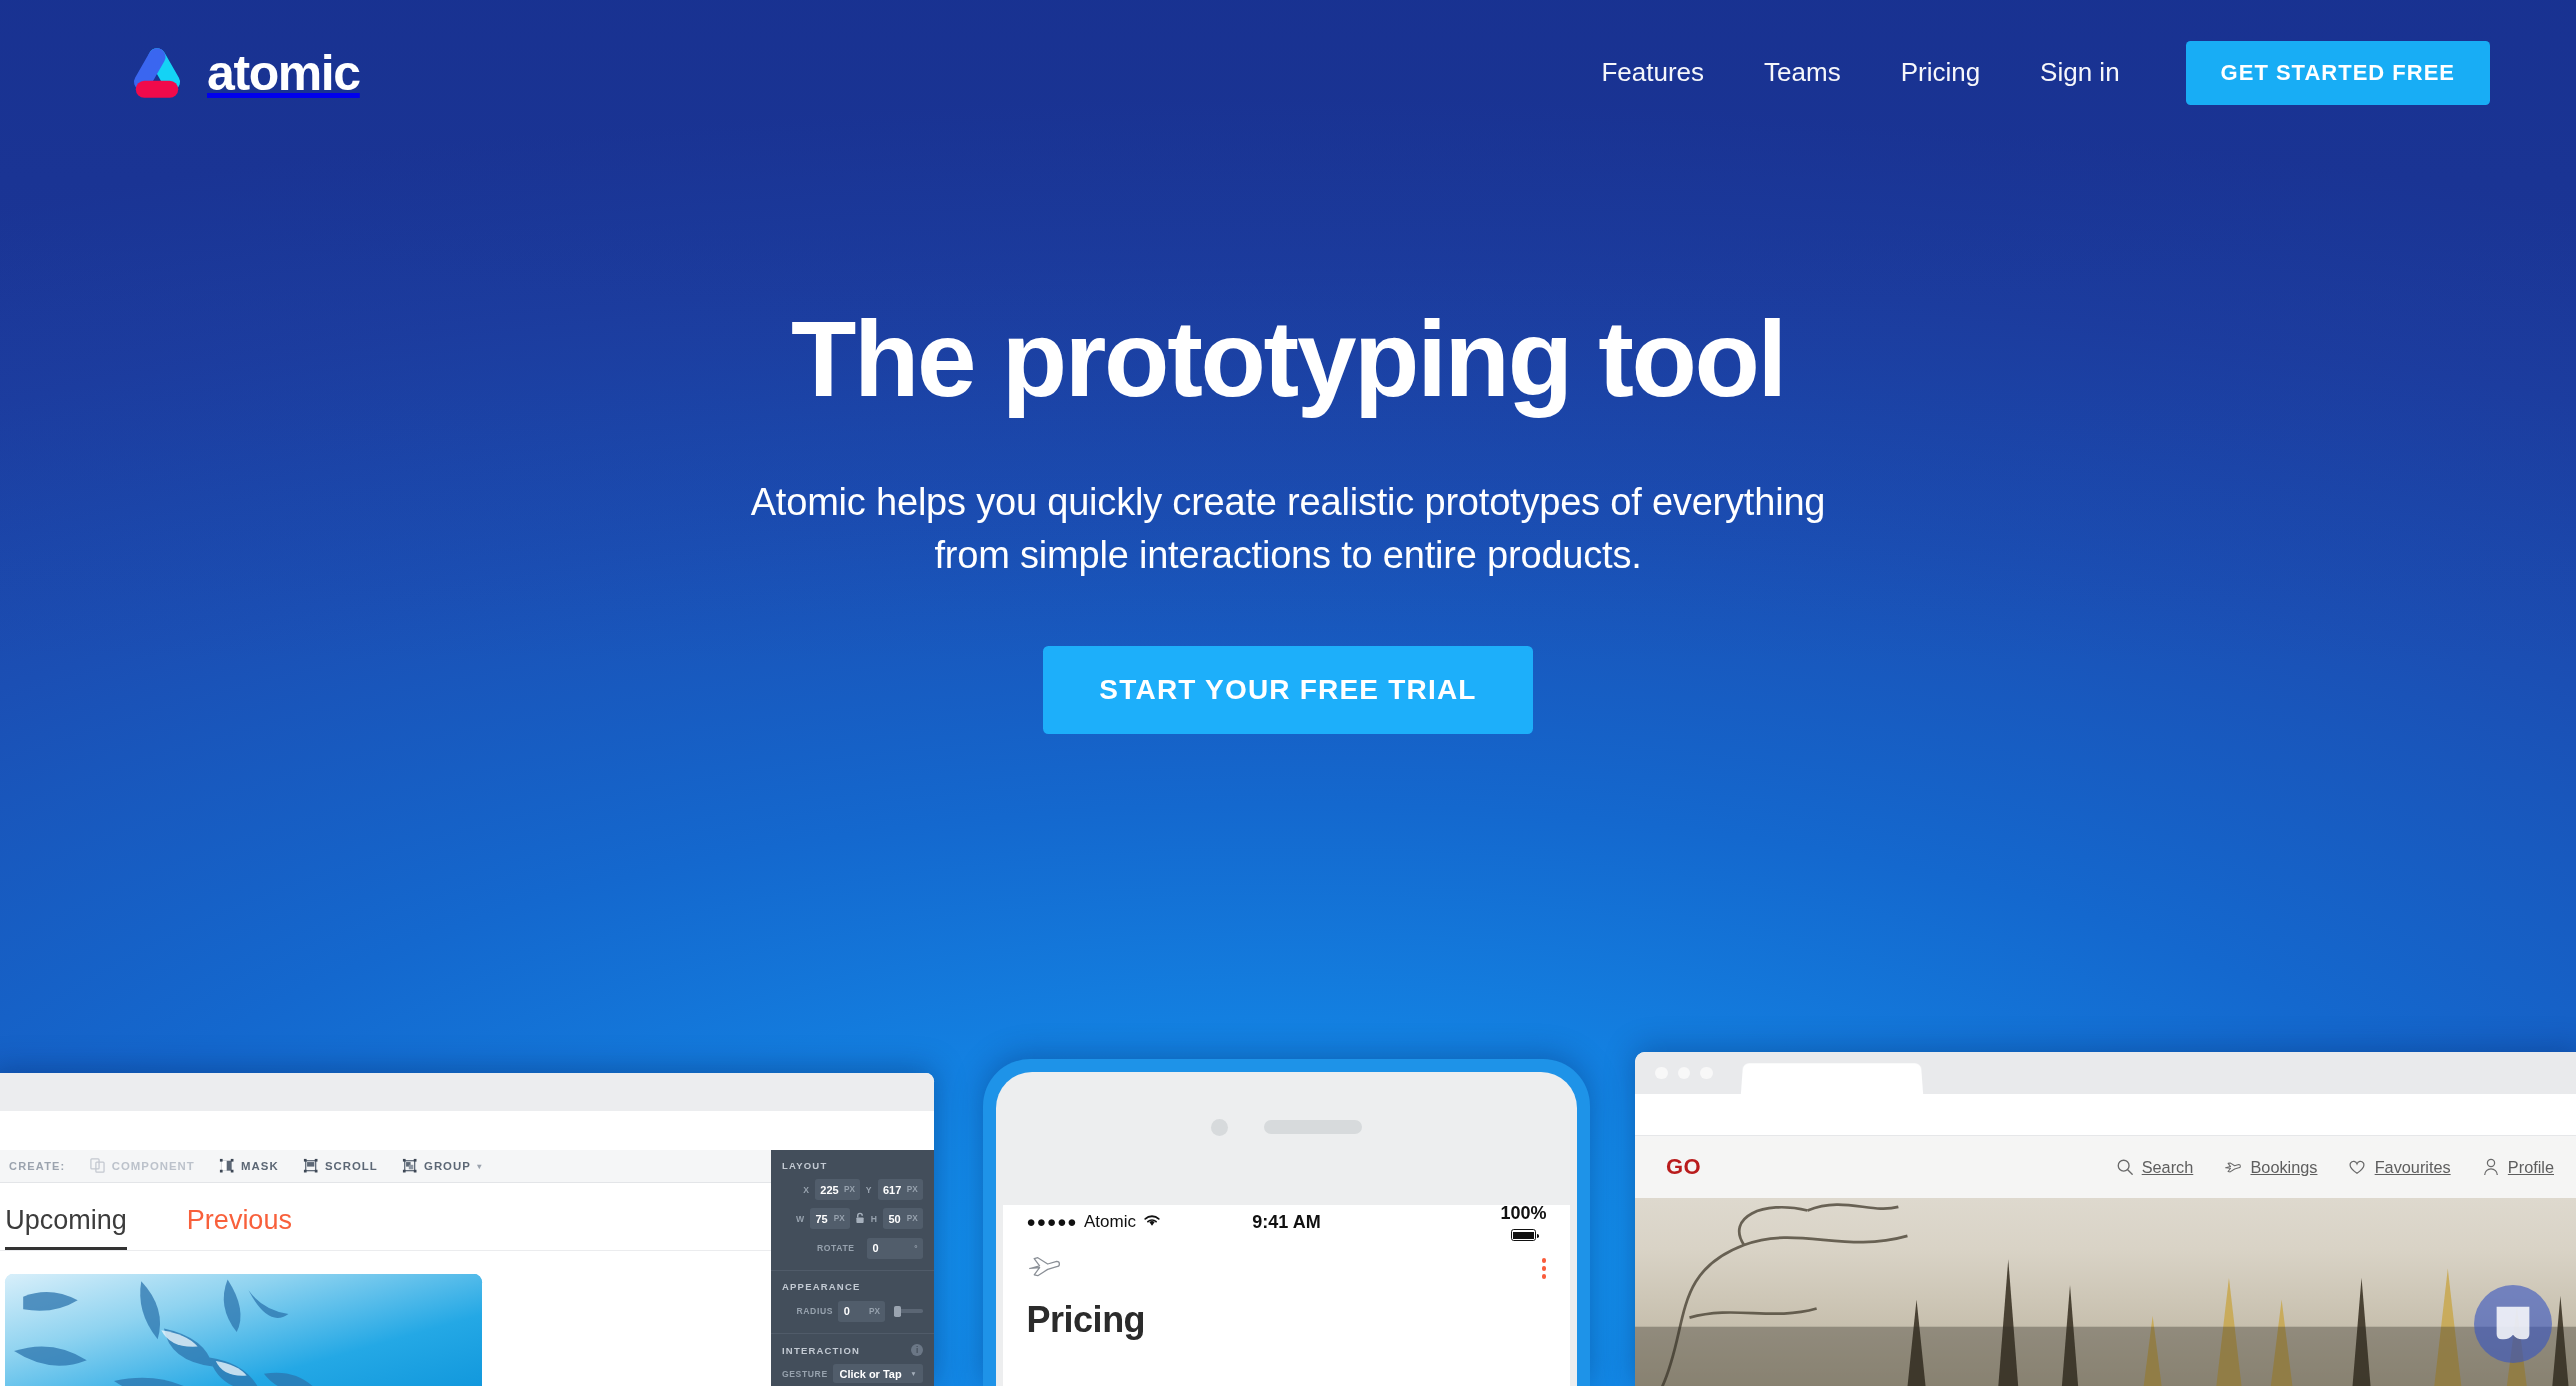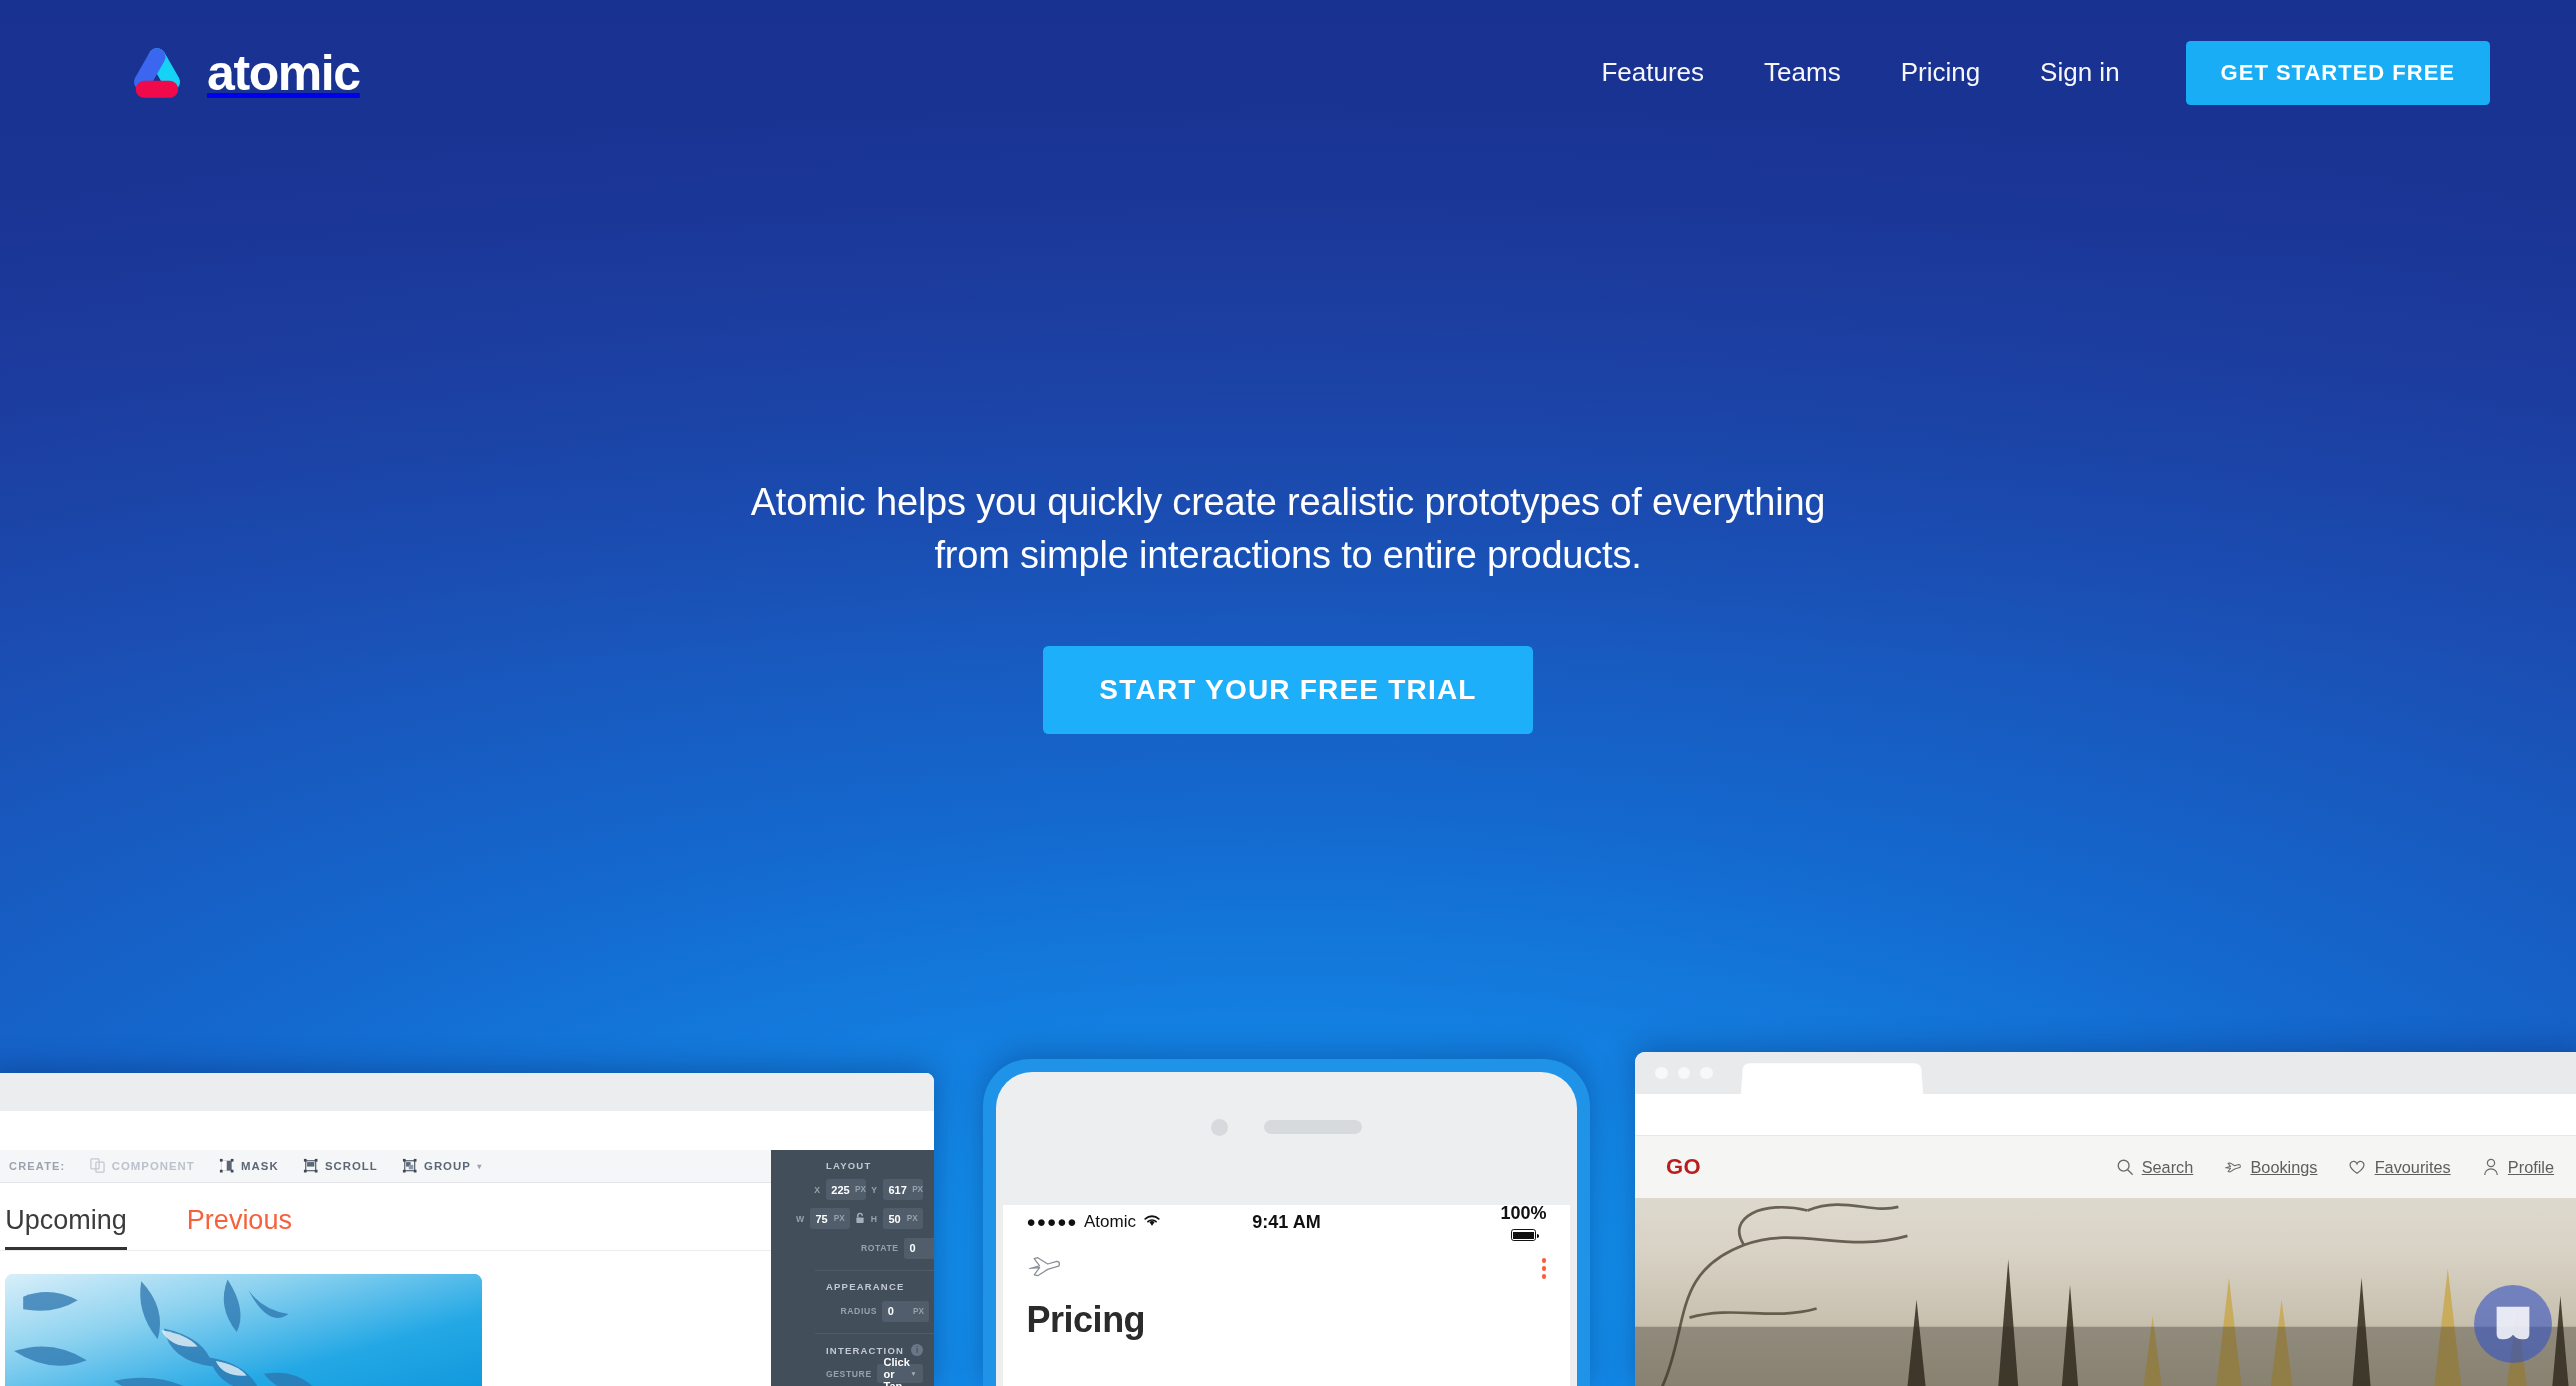--- a/index.html
+++ b/index.html
@@ -109,21 +109,21 @@
     margin:23.6px 0 0 16.3px; width:477px; height:136px;
     border-radius:8.2px; overflow:hidden; position:relative;
     background:linear-gradient(145deg,#BFE6F7 0%,#6CC5EC 35%,#17A5E4 70%,#0E9BDE 100%);
   }
   .ml-photo svg{ position:absolute; inset:0; width:100%; height:100%; }
   
   .ml-insp{
     position:absolute; top:0; right:0; width:163px; height:100%;
     background:#434E5B; color:#fff;
   }
-  .insp-sec{ border-bottom:0.9px solid #505B69; padding:10px 11px 11.8px;margin-left:44px; }
+  .insp-sec{ border-bottom:0.9px solid #505B69; padding:10px 11px 11.8px; }
   .insp-title{ font-size:9.5px; letter-spacing:1.2px; font-weight:bold; color:#C3CAD3; }
   .insp-row{ display:flex; align-items:center; justify-content:flex-end; gap:5.4px; margin-top:8.2px; }
   .insp-k{ font-size:8.6px; color:#97A2AE; letter-spacing:0.6px; font-weight:bold; }
   .insp-fld{
     background:#515D6B; border-radius:2.7px; min-width:40px; height:21px;
     display:flex; align-items:center; padding:0 5.4px; gap:5.4px;
   }
   .insp-v{ font-size:11px; font-weight:bold; color:#fff; }
   .insp-u{ font-size:8.2px; color:#97A2AE; font-weight:bold; margin-left:auto; }
   .sl-track{ flex:1; height:3.6px; background:#5B6674; border-radius:1.8px; position:relative; margin-left:3.6px; }
@@ -236,21 +236,21 @@
       <a class="nav-link" href="#">Features</a>
       <a class="nav-link" href="#">Teams</a>
       <a class="nav-link" href="#">Pricing</a>
       <a class="nav-link" href="#">Sign in</a>
       <button class="nav-cta">GET STARTED FREE</button>
     </nav>
   </div>
 
   <div class="hero-copy">
     <h1 class="headline">
-      <br>
+      <span>The prototyping tool</span><br>
     </h1>
     <p class="subhead">
       <span>Atomic helps you quickly create realistic prototypes of everything</span><br>
       <span>from simple interactions to entire products.</span>
     </p>
     <button class="hero-cta">START YOUR FREE TRIAL</button>
   </div>
 
   <div class="showcase">
 

